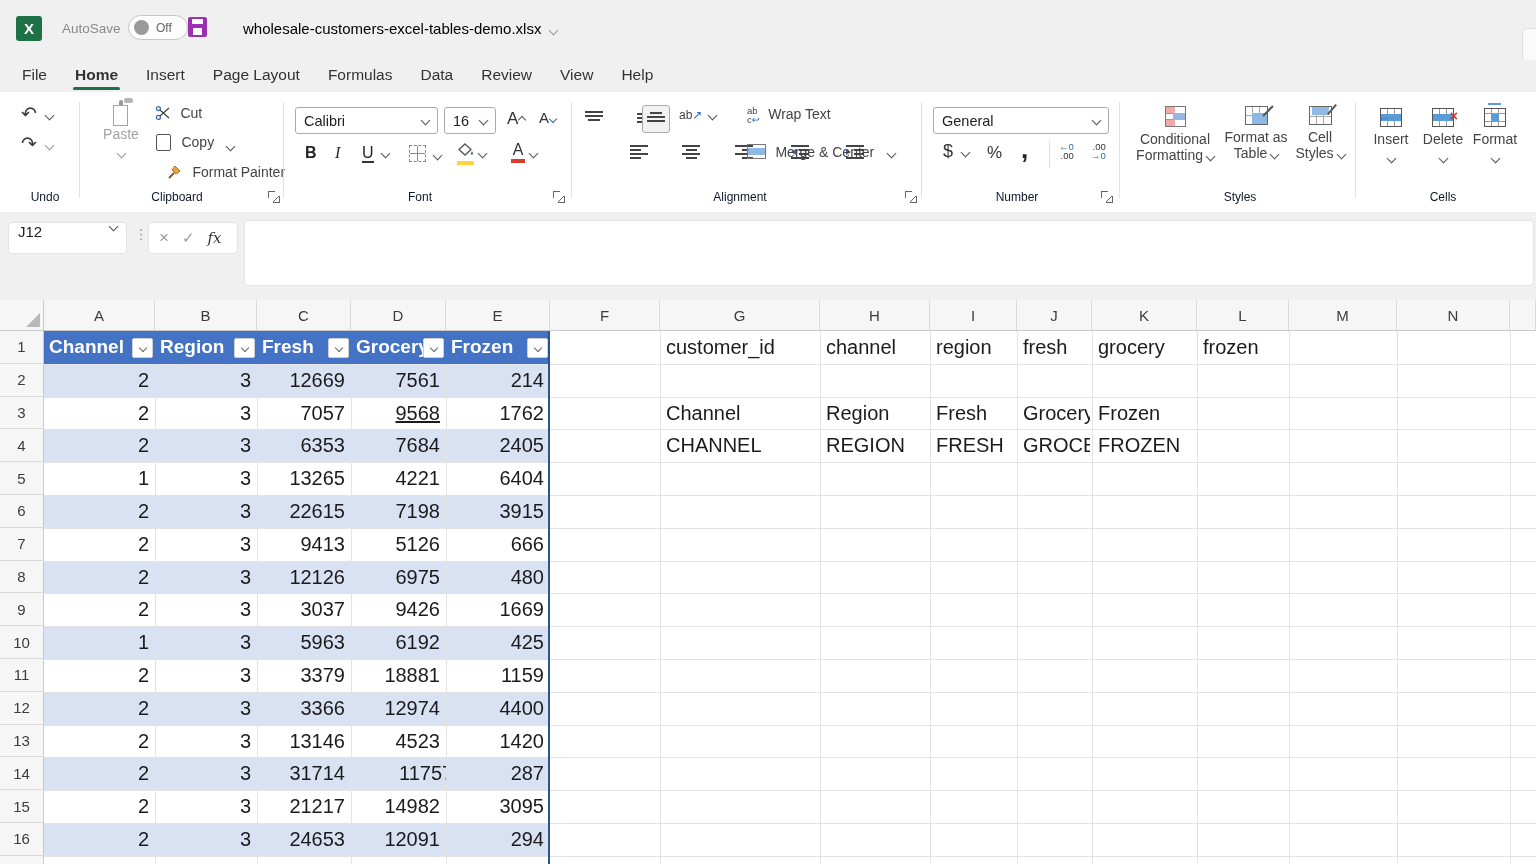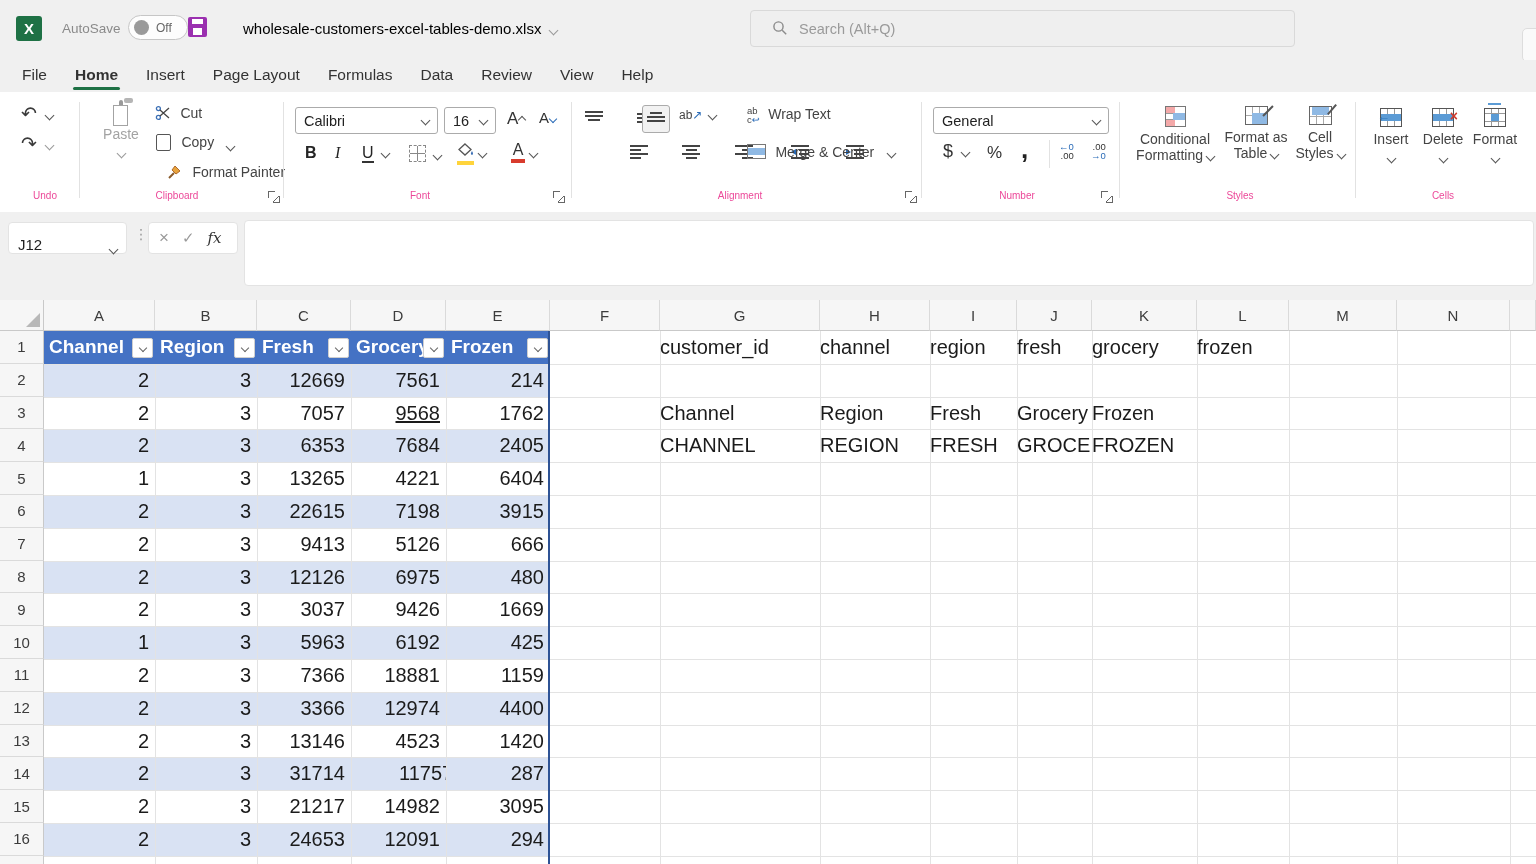--- a/index.html
+++ b/index.html
@@ -33,21 +33,21 @@
        border:1px solid #ddd;border-radius:5px}
   
   #menubar{position:absolute;left:0;top:60px;width:1536px;height:32px;background:#F0F0F0;
        display:flex;align-items:center;padding-left:8px;box-sizing:border-box}
   .tab{position:relative;padding:0 14px;font-size:15.5px;color:#333;height:32px;line-height:30px}
   .tab.active{font-weight:bold}
   .tab-underline{position:absolute;left:12px;right:12px;bottom:2px;height:3px;background:#1E7145;border-radius:2px}
   
   #ribbon{position:absolute;left:5px;top:92px;width:1531px;height:120px;background:#fff;border-radius:8px 0 0 8px}
   .vsep{position:absolute;top:10px;height:96px;width:1px;background:#E2E2E2}
-  .grp-label{position:absolute;font-size:10px;color:#ec4899;transform:translateX(-50%);white-space:nowrap}
+  .grp-label{position:absolute;font-size:12px;color:#0f172a;transform:translateX(-50%);white-space:nowrap}
   .rlbl{font-size:14px;color:#444;white-space:nowrap}
   .dim{color:#a3a3a3}
   .uglyph{font-size:19px;color:#3a3a3a;line-height:19px}
   .dlg{position:absolute;width:12px;height:12px}
   .dlg:before{content:"";position:absolute;left:0;top:0;width:6px;height:6px;border-left:1.2px solid #666;border-top:1.2px solid #666}
   .dlg:after{content:"";position:absolute;right:0;bottom:0;width:6px;height:6px;border-right:1.2px solid #666;border-bottom:1.2px solid #666;background:linear-gradient(135deg,transparent 45%,#666 45%,#666 55%,transparent 55%)}
   .combo{position:absolute;height:27px;border:1px solid #ababab;border-radius:3px;background:#fff;
        display:flex;align-items:center;box-sizing:border-box;font-size:14.5px;color:#222;padding:0 8px;justify-content:space-between}
   .clipico{position:relative;width:22px;height:27px;border:2px solid #9a9a9a;border-radius:3px;background:#fff;margin:0 auto;box-sizing:border-box}
   .clipico .clip{position:absolute;top:-4px;left:3px;width:9px;height:5px;background:#b5b5b5;border-radius:2px}
@@ -86,39 +86,39 @@
                   linear-gradient(#999,#999) 33% 0/1px 100% no-repeat,linear-gradient(#999,#999) 66% 0/1px 100% no-repeat}
   .fmticon{background:linear-gradient(#5B9BD5,#5B9BD5) 50% 50%/8px 7px no-repeat,
                   linear-gradient(#999,#999) 33% 0/1px 100% no-repeat,linear-gradient(#999,#999) 66% 0/1px 100% no-repeat,
                   linear-gradient(#999,#999) 0 28%/100% 1px no-repeat,linear-gradient(#999,#999) 0 72%/100% 1px no-repeat}
   .fmticon:before{content:"";position:absolute;left:3px;top:-6px;width:13px;height:2px;background:#5B9BD5}
   .arrmark{position:absolute;font-weight:bold;color:#2E75B6;font-size:13px}
   .xmark{position:absolute;font-weight:bold;color:#D03A2B;font-size:14px}
   
   #fbar{position:absolute;left:0;top:212px;width:1536px;height:88px;background:#F0F0F0}
   .wbox{position:absolute;background:#fff;border:1px solid #E3E3E3;border-radius:4px;box-sizing:border-box}
-  #namebox{left:8px;top:10px;width:119px;height:32px;display:flex;align-items:flex-end;justify-content:space-between;
+  #namebox{left:8px;top:10px;width:119px;height:32px;display:flex;align-items:flex-start;justify-content:space-between;
        padding:0 9px;font-size:15px;color:#222}
   #fxdots{position:absolute;left:134px;top:14px;color:#9a9a9a;font-size:14px;letter-spacing:0}
   #fxbox{left:148px;top:10px;width:90px;height:32px;display:flex;align-items:center;gap:13px;padding:0 10px;font-size:15px}
   #fxbox .fx{font-family:"DejaVu Serif",serif;font-style:italic;color:#333;font-size:15px}
   #finput{left:244px;top:8px;width:1290px;height:66px}
   
   .colhead,.rowhead{position:absolute;background:#F6F6F6;box-sizing:border-box;color:#3c3c3c;
        display:flex;align-items:center;justify-content:center;font-size:15px}
   .colhead{border-right:1px solid #DADADA;border-bottom:1px solid #C9C9C9;height:31px;top:300px}
   .rowhead{border-right:1px solid #C9C9C9;border-bottom:1px solid #DADADA;width:44px;left:0}
   #corner{position:absolute;left:0;top:300px;width:44px;height:31px;background:#F6F6F6;box-sizing:border-box;
        border-right:1px solid #C9C9C9;border-bottom:1px solid #C9C9C9}
   #corner i{position:absolute;right:3px;bottom:3px;width:0;height:0;border-left:14px solid transparent;border-bottom:14px solid #B8B8B8}
   .gline{position:absolute;background:#E3E3E3}
   .cell{position:absolute;font-size:20px;white-space:nowrap;overflow:hidden;color:#1b1b1b;box-sizing:border-box}
   .cell.num{text-align:right;padding-right:6px}
   .cell.th{color:#fff;font-weight:bold;font-size:19px;padding-left:5px}
-  .cell.side{padding-left:0}
+  .cell.side{padding-left:6px}
   .flt{position:absolute;width:19px;height:18px;background:#fff;border:1px solid #cfcfcf;border-radius:2px;
        display:flex;align-items:center;justify-content:center}
   .flt .chv{width:5px;height:5px;border-color:#666}
 </style>
 </head>
 <body>
 
 <div id="app">
 
   <div id="titlebar">
@@ -126,27 +126,20 @@
     <span id="autosave-lbl">AutoSave</span>
     <div class="tgl">
       <span class="knob"></span>
       <span class="lbl">Off</span>
     </div>
     <div class="saveico"></div>
     <span id="filename">
       <span>wholesale-customers-excel-tables-demo.xlsx</span>
       &nbsp;<i class="chv lt"></i>
     </span>
-    <div class="searchwrap">
-      <svg width="16" height="16">
-          <circle cx="6.5" cy="6.5" r="4.6" fill="none" stroke="#8a8a8a" stroke-width="1.4"></circle>
-          <line x1="10.2" y1="10.2" x2="14.2" y2="14.2" stroke="#8a8a8a" stroke-width="1.4"></line>
-        </svg>
-      <input class="searchbox" readonly="" placeholder="Search (Alt+Q)" style="">
-    </div>
     <div id="tr-partial"></div>
   </div>
 
   <div id="menubar">
       <div class="tab">File</div>
       <div class="tab active">Home<i class="tab-underline"></i></div>
       <div class="tab">Insert</div>
       <div class="tab">Page Layout</div>
       <div class="tab">Formulas</div>
       <div class="tab">Data</div>
@@ -452,21 +445,21 @@
       <div class="cell num" style="left: 257px; top: 593.4px; width: 94px; height: 32.8px; line-height: 32.8px;">3037</div>
       <div class="cell num" style="left: 351px; top: 593.4px; width: 95px; height: 32.8px; line-height: 32.8px;">9426</div>
       <div class="cell num" style="left: 446px; top: 593.4px; width: 104px; height: 24px; line-height: 32.8px;">1669</div>
       <div class="cell num" style="left: 44px; top: 626.2px; width: 111px; height: 32.8px; line-height: 32.8px;">1</div>
       <div class="cell num" style="left: 155px; top: 626.2px; width: 102px; height: 32.8px; line-height: 32.8px;">3</div>
       <div class="cell num" style="left: 257px; top: 626.2px; width: 94px; height: 32.8px; line-height: 32.8px;">5963</div>
       <div class="cell num" style="left: 351px; top: 626.2px; width: 95px; height: 32.8px; line-height: 32.8px;">6192</div>
       <div class="cell num" style="left: 446px; top: 626.2px; width: 104px; height: 32.8px; line-height: 32.8px;">425</div>
       <div class="cell num" style="left: 44px; top: 659px; width: 111px; height: 32.8px; line-height: 32.8px;">2</div>
       <div class="cell num" style="left: 155px; top: 659px; width: 102px; height: 32.8px; line-height: 32.8px;">3</div>
-      <div class="cell num" style="left: 257px; top: 659px; width: 94px; height: 32.8px; line-height: 32.8px;">7366</div>
+      <div class="cell num" style="left: 257px; top: 659px; width: 94px; height: 32.8px; line-height: 32.8px;">3379</div>
       <div class="cell num" style="left: 351px; top: 659px; width: 95px; height: 32.8px; line-height: 32.8px;">18881</div>
       <div class="cell num" style="left: 446px; top: 659px; width: 104px; height: 32.8px; line-height: 32.8px;">1159</div>
       <div class="cell num" style="left: 44px; top: 691.8px; width: 111px; height: 32.8px; line-height: 32.8px;">2</div>
       <div class="cell num" style="left: 155px; top: 691.8px; width: 102px; height: 32.8px; line-height: 32.8px;">3</div>
       <div class="cell num" style="left: 257px; top: 691.8px; width: 94px; height: 32.8px; line-height: 32.8px;">3366</div>
       <div class="cell num" style="left: 351px; top: 691.8px; width: 95px; height: 32.8px; line-height: 32.8px;">12974</div>
       <div class="cell num" style="left: 446px; top: 691.8px; width: 104px; height: 32.8px; line-height: 32.8px;">4400</div>
       <div class="cell num" style="left: 44px; top: 724.6px; width: 111px; height: 32.8px; line-height: 32.8px;">2</div>
       <div class="cell num" style="left: 155px; top: 724.6px; width: 102px; height: 32.8px; line-height: 32.8px;">3</div>
       <div class="cell num" style="left: 257px; top: 724.6px; width: 94px; height: 32.8px; line-height: 32.8px;">13146</div>

